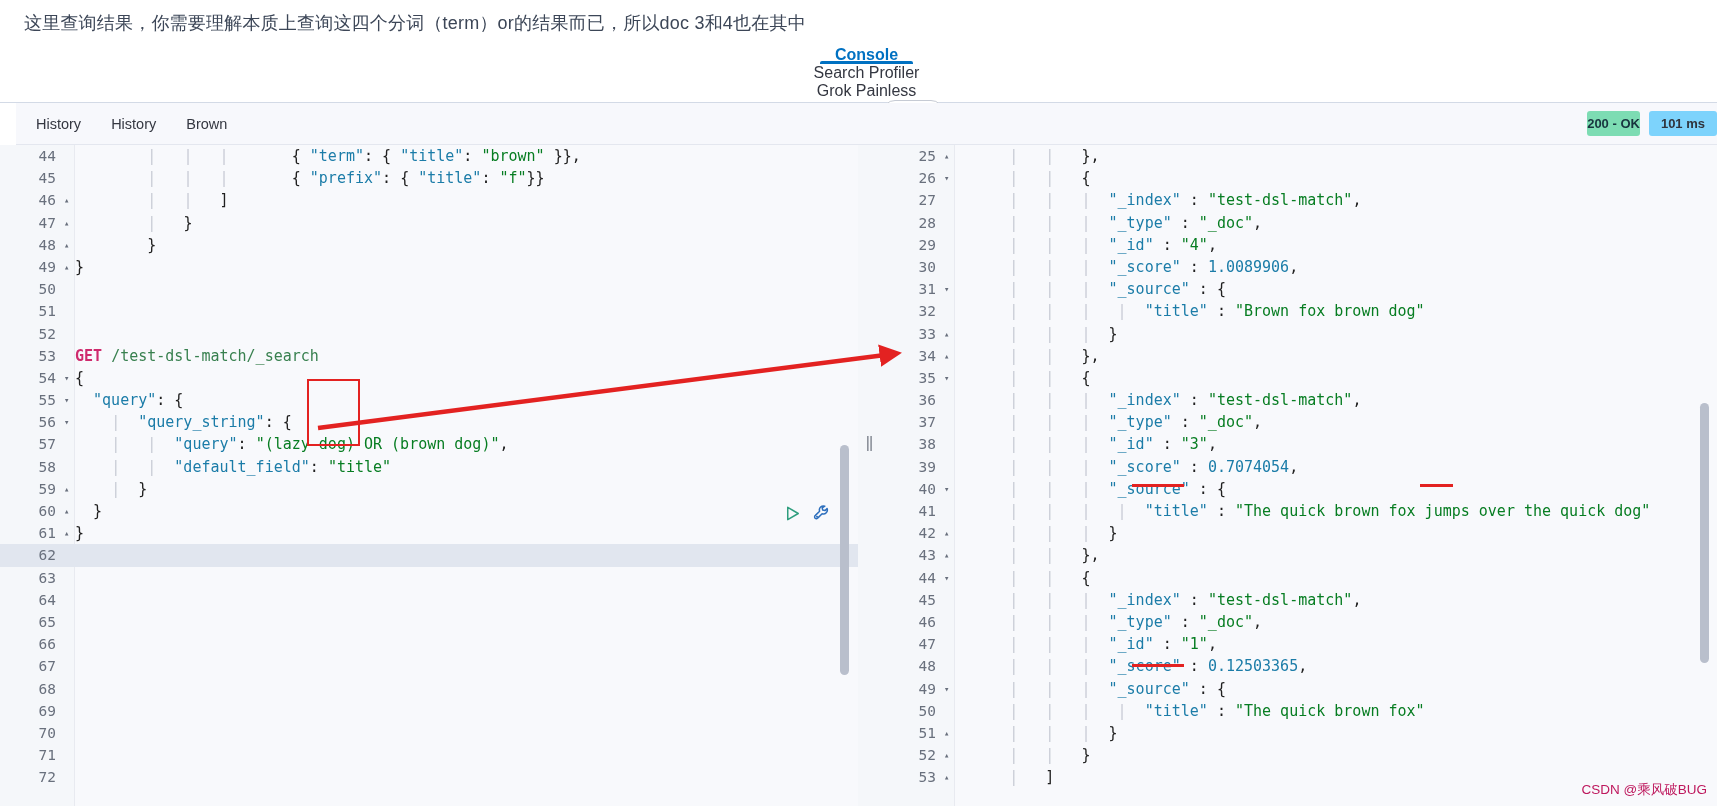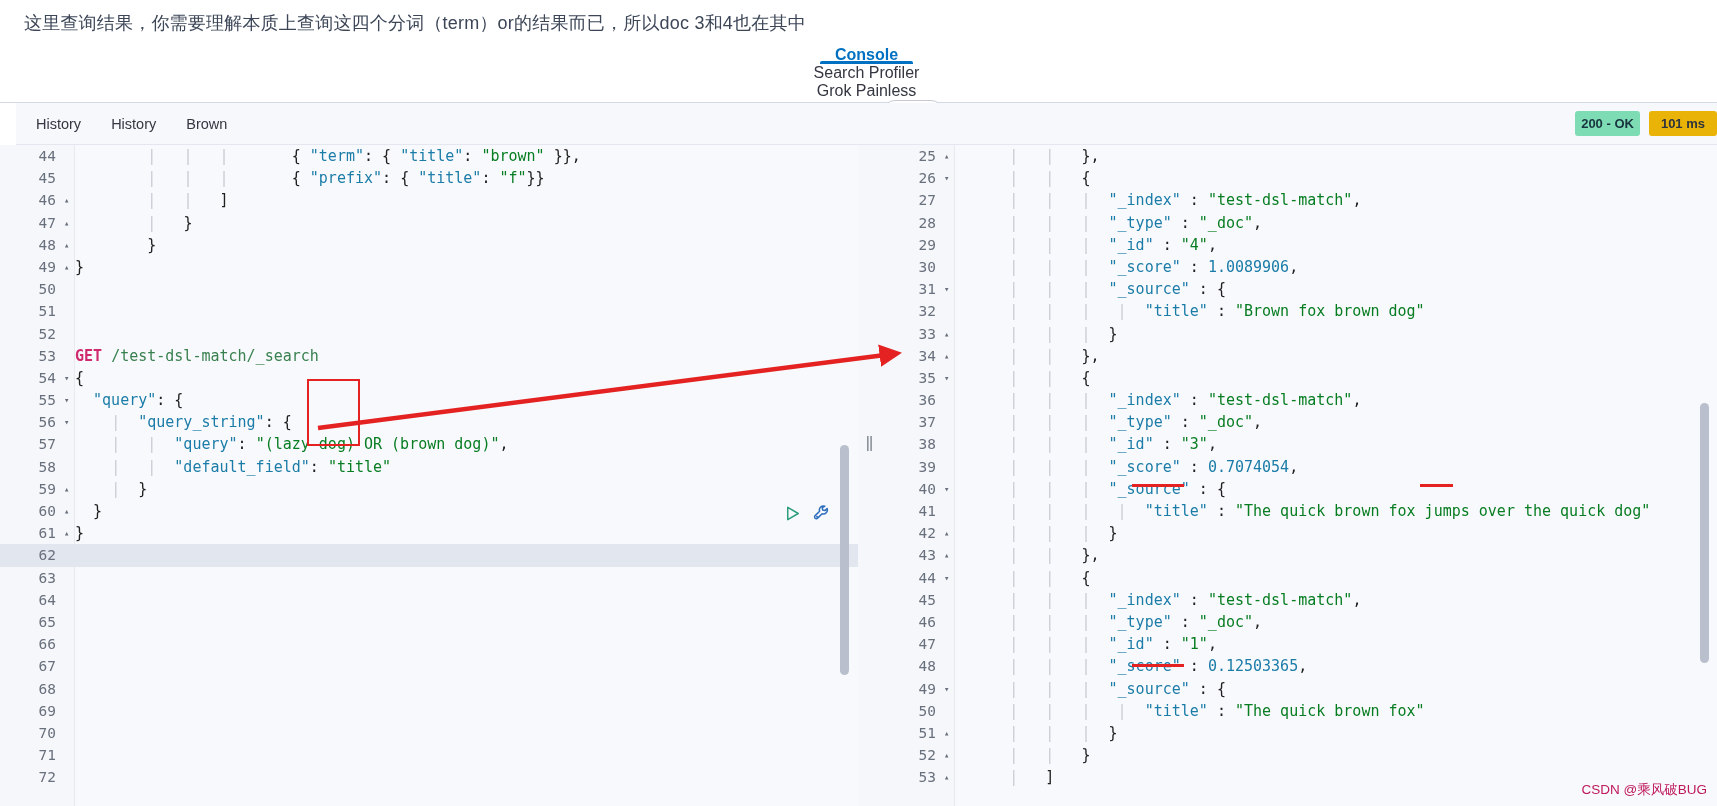--- a/index.html
+++ b/index.html
@@ -48,24 +48,24 @@
     background: #f7f8fc; border-bottom: 1px solid #e4e7ef;
     display: flex; align-items: center; padding: 0 16px;
   }
   .tool-item {
     font-size: 14.5px; color: #343741; margin-right: 22px; cursor: pointer;
     padding: 3px 4px;
   }
   .toolbar-right { margin-left: auto; display: flex; align-items: center; gap: 9px; }
   .badge-ok {
     background: #7ddcb3; color: #18343f; font-size: 13px; font-weight: bold;
-    padding: 5px 6px; border-radius: 3px; white-space: nowrap;
+    padding: 5px 0; border-radius: 3px; white-space: nowrap;
   }
   .badge-ms {
-    background: #eab308; color: #30343d; font-size: 13px; font-weight: bold;
+    background: #7dd3fc; color: #30343d; font-size: 13px; font-weight: bold;
     padding: 5px 12px; border-radius: 3px; white-space: nowrap;
   }
 
   
   .panes {
     position: absolute; left: 0; top: 145px; width: 1717px; height: 661px;
     background: #f5f7fa;
   }
   .pane {
     position: absolute; top: 0; height: 661px; overflow: hidden;

